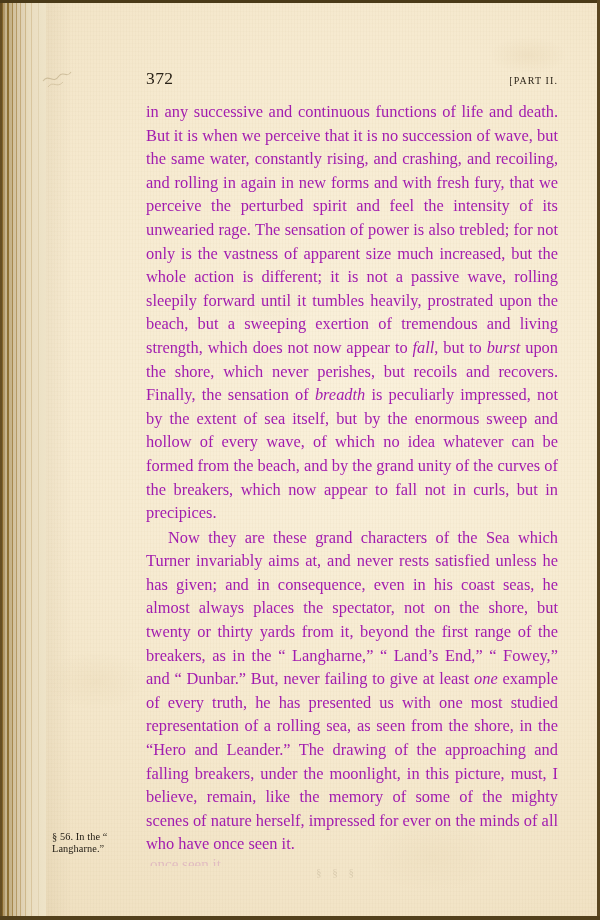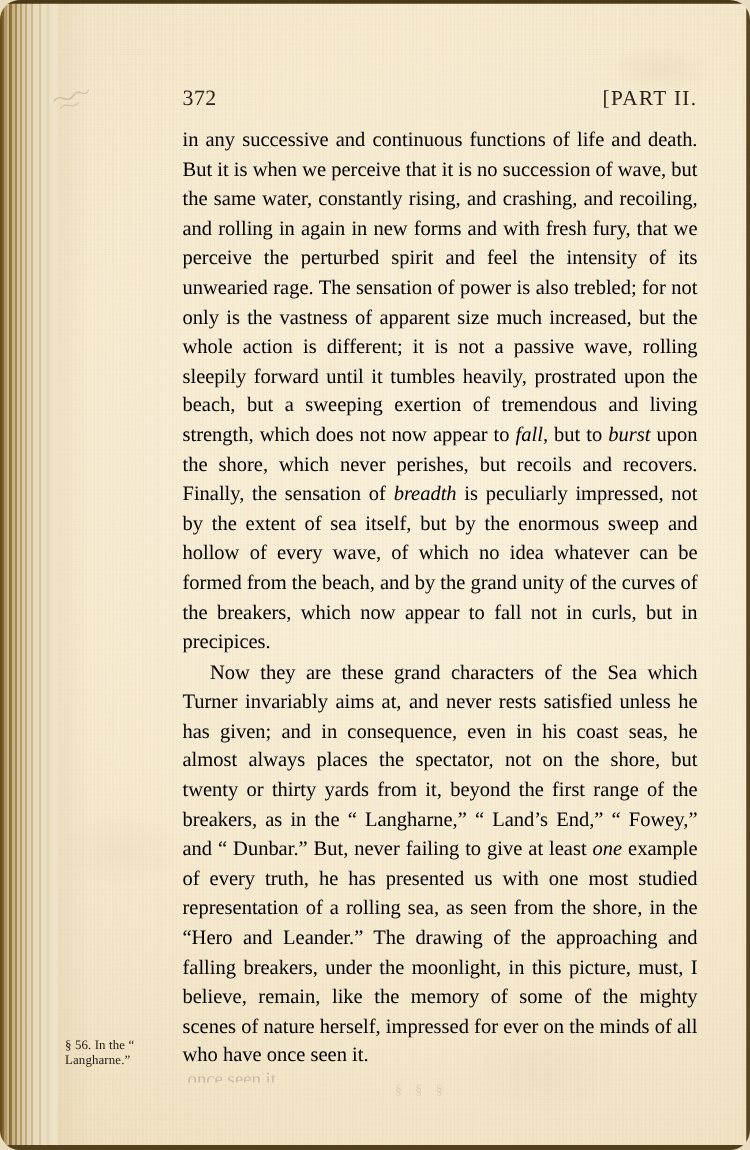--- a/index.html
+++ b/index.html
@@ -7,21 +7,20 @@
   body{
     width:600px;height:920px;overflow:hidden;
     background:#e9dcc0;
     font-family:"Liberation Serif",serif;
   }
 
   
   #page{
     position:relative;width:600px;height:920px;overflow:hidden;
     background:#f6ead0;
-    border-radius:16px;
   }
 
   
   #paper{
     position:absolute;inset:0;
     background:
       radial-gradient(120% 85% at 62% 42%, #faf1dc 0%, #f6ead0 45%, #f0e1c2 78%, #e9d7b4 100%),
       linear-gradient(90deg,#efdfbd 0%, #f7ecd4 9%, #f8edd6 55%, #f3e6c9 92%, #ecdcba 100%);
   }
   #grain{
@@ -95,26 +94,26 @@
   #running-head{
     position:absolute;left:146px;top:68px;width:412px;height:22px;
     display:flex;align-items:baseline;justify-content:space-between;
     color:#2b2318;
   }
   .folio{font-size:17.5px;letter-spacing:.4px;}
   .head-title{
     font-size:13.2px;font-variant:small-caps;letter-spacing:1.7px;
     position:relative;left:6px;
   }
-  .head-part{font-size:17px;font-variant:small-caps;letter-spacing:1.1px;}
+  .head-part{font-size:10px;font-variant:small-caps;letter-spacing:1.1px;}
 
   
   #column{
     position:absolute;left:146px;top:100px;width:412px;
-    color:#000000;
+    color:#a21caf;
   }
   .para{
     font-size:16.4px;line-height:23.6px;
     text-align:justify;text-justify:inter-word;
     margin:0 0 0 0;
     hyphens:none;
   }
   .para + .para{margin-top:1px;}
   .indent{text-indent:22px;}
   .para i{font-style:italic;}
@@ -133,21 +132,21 @@
 
   
   #ghost{
     position:absolute;left:316px;top:866px;width:64px;height:14px;
     opacity:.17;color:#6a5a3a;font-size:11px;letter-spacing:4px;
     font-family:"Liberation Serif",serif;
   }
   
   #ghostline{
     position:absolute;left:150px;top:856px;width:400px;height:10px;
-    opacity:.20;overflow:hidden;color:#0f172a;font-size:15px;white-space:nowrap;
+    opacity:.20;overflow:hidden;color:#a21caf;font-size:15px;white-space:nowrap;
   }
 </style>
 </head>
 <body>
 
 <div id="page">
 
   <div id="paper"></div>
   <div id="grain"></div>
   <div id="blotch"></div>

